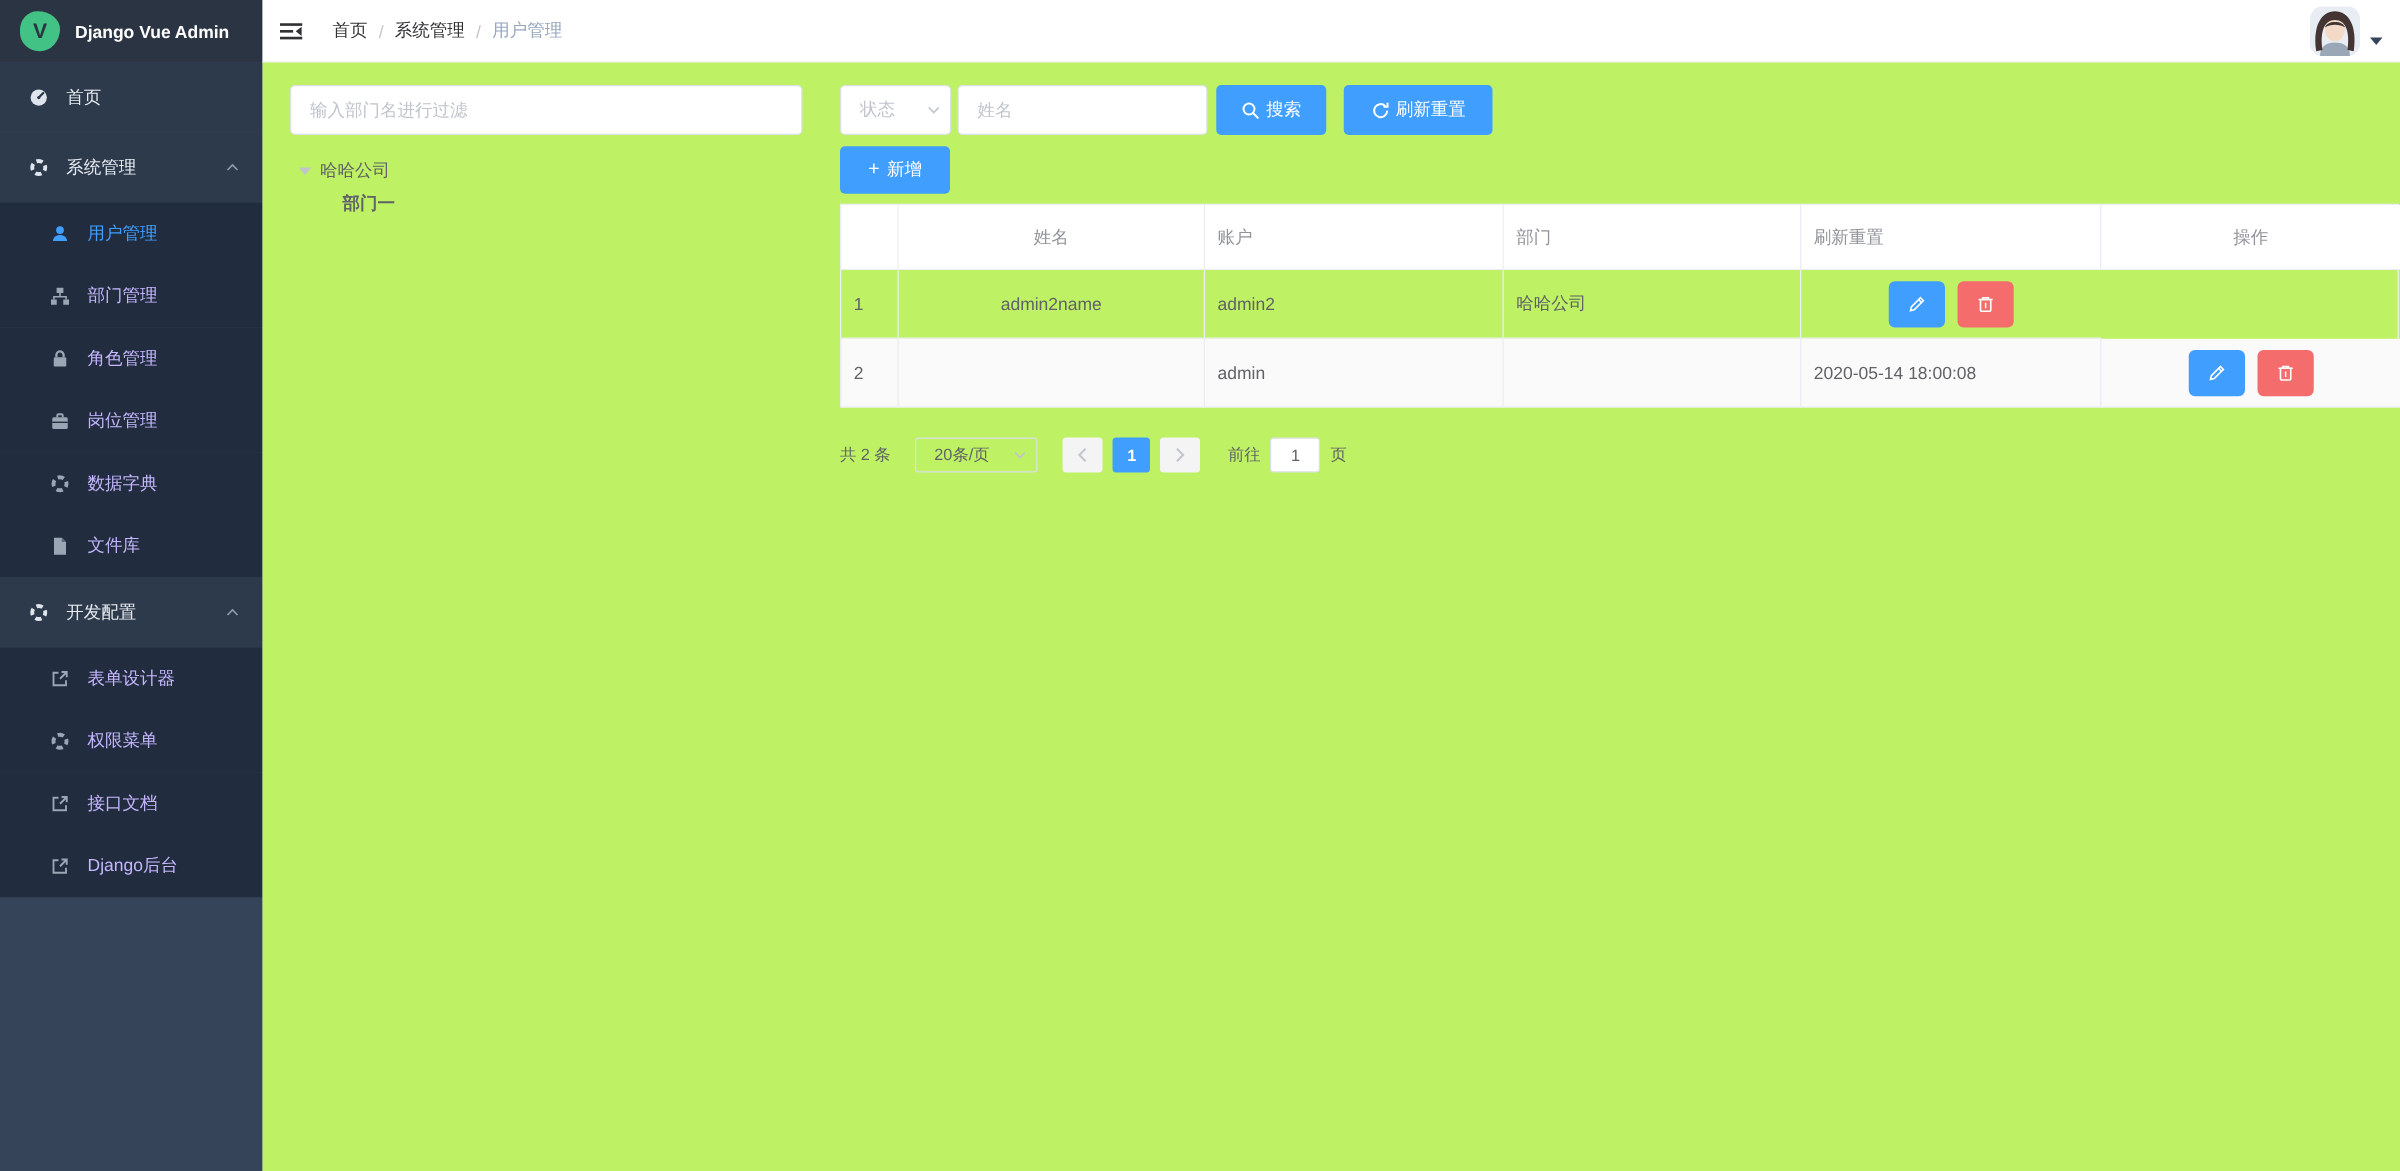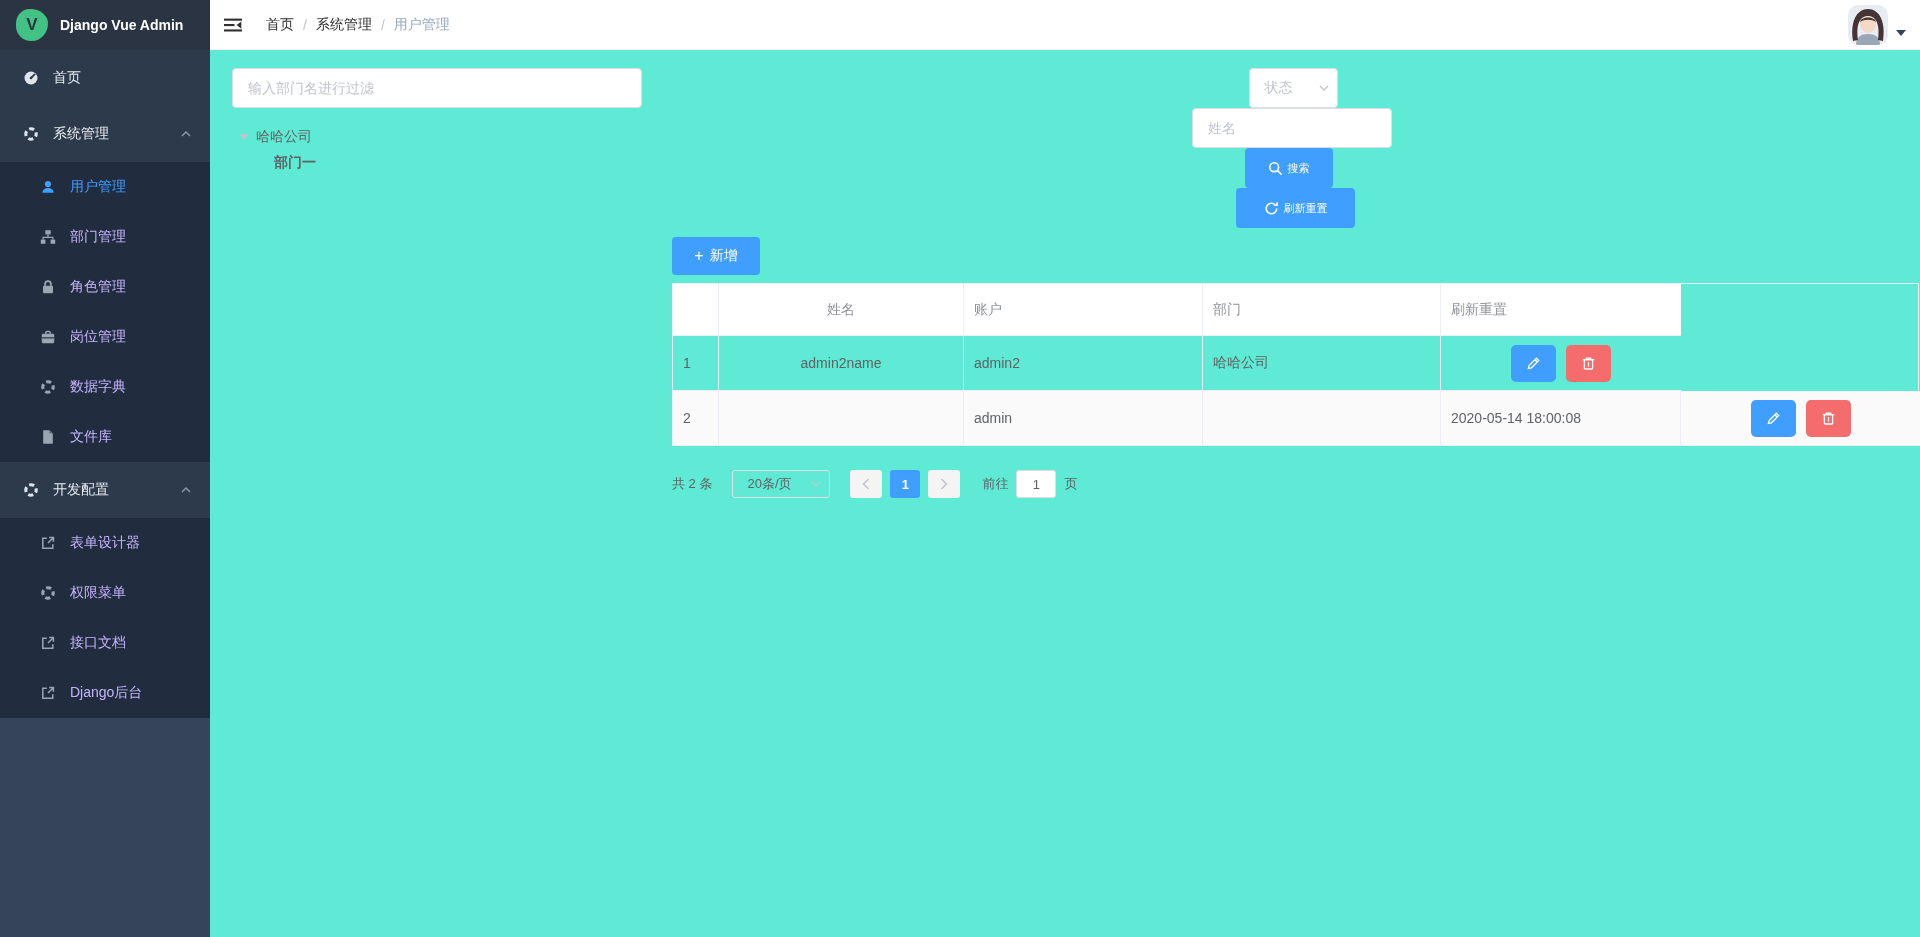--- a/index.html
+++ b/index.html
@@ -39,46 +39,46 @@
   .crumb { color:#303133; font-weight:500; cursor:pointer; }
   .crumb-sep { color:#c0c4cc; margin:0 9px; font-weight:400; }
   .crumb.last { color:#97a8be; font-weight:400; cursor:default; }
   .header-right { margin-left:auto; display:flex; align-items:center; margin-right:14px; }
   .avatar { width:40px; height:40px; border-radius:10px; overflow:hidden; cursor:pointer; }
   .avatar svg { display:block; }
   .avatar-caret { width:0; height:0; border-left:5px solid transparent; border-right:5px solid transparent;
     border-top:6px solid #35455e; margin-left:8px; margin-top:16px; cursor:pointer; }
 
   
-  .main { position:absolute; left:210px; top:50px; right:0; bottom:0; background:#5eead4;
+  .main { position:absolute; left:210px; top:50px; right:0; bottom:0; background:#bef264;
     padding:18px 20px 0 22px; display:flex; }
   .left-col { width:410px; flex:0 0 410px; margin-right:30px; }
   .right-col { flex:1; }
 
   .el-input { position:relative; }
   .el-input input { width:100%; height:40px; border:1px solid #dcdfe6; border-radius:4px;
     padding:0 15px; font-size:14px; color:#606266; outline:none;
     font-family:"Liberation Sans","DejaVu Sans",sans-serif; }
   .el-input input::placeholder { color:#c0c4cc; }
 
   .tree { margin-top:16px; }
   .tree-node { display:flex; align-items:center; height:26px; color:#606266; cursor:pointer; }
   .tree-caret { width:0; height:0; border-left:5px solid transparent; border-right:5px solid transparent;
     border-top:6px solid #c0c4cc; margin:0 7px 0 7px; }
   .tree-node.child { padding-left:42px;font-weight:bold; }
 
-  .filter-row { display:flex; align-items:center;flex-direction:column; }
+  .filter-row { display:flex; align-items:center; }
   .el-select { position:relative; width:89px; height:40px; border:1px solid #dcdfe6; border-radius:4px;
     display:flex; align-items:center; padding:0 8px 0 15px; cursor:pointer; margin-right:5px;
     background:#fff; }
   .el-select .sel-text { color:#c0c4cc; flex:1; }
   .name-input { width:200px; margin-right:7px; }
 
   .btn { border:none; border-radius:4px; cursor:pointer; display:inline-flex;
-    align-items:center; justify-content:center; font-size:11px;
+    align-items:center; justify-content:center; font-size:14px;
     font-family:"Liberation Sans","DejaVu Sans",sans-serif; }
   .btn-primary { background:#409EFF; color:#fff; }
   .btn-search { width:88px; height:40px; margin-right:14px; gap:5px; }
   .btn-reset  { width:119px; height:40px; gap:5px; }
   .btn-add    { width:88px; height:38px; margin-top:9px; gap:6px; font-size:14px; }
   .btn-add .plus { font-size:16px; line-height:1; }
 
   
   .table { margin-top:8px; width:1247px; border:1px solid #ebeef5; border-bottom:none; font-size:14px; }
   .t-row { display:grid; grid-template-columns:46px 245px 239px 238px 240px 239px; }
@@ -311,20 +311,21 @@
       <span>新增</span>
     </button>
 
     <div class="table">
       <div class="t-row t-head">
         <div class="t-cell"></div>
         <div class="t-cell center">姓名</div>
         <div class="t-cell">账户</div>
         <div class="t-cell">部门</div>
         <div class="t-cell">刷新重置</div>
+        <div class="t-cell center">操作</div>
       </div>
 
       <div class="t-row t-body-row">
         <div class="t-cell">1</div>
         <div class="t-cell center">admin2name</div>
         <div class="t-cell">admin2</div>
         <div class="t-cell">哈哈公司</div>
         <div class="t-cell center">
           <button class="op-btn op-edit">
             <svg width="15" height="15" viewBox="0 0 15 15">

